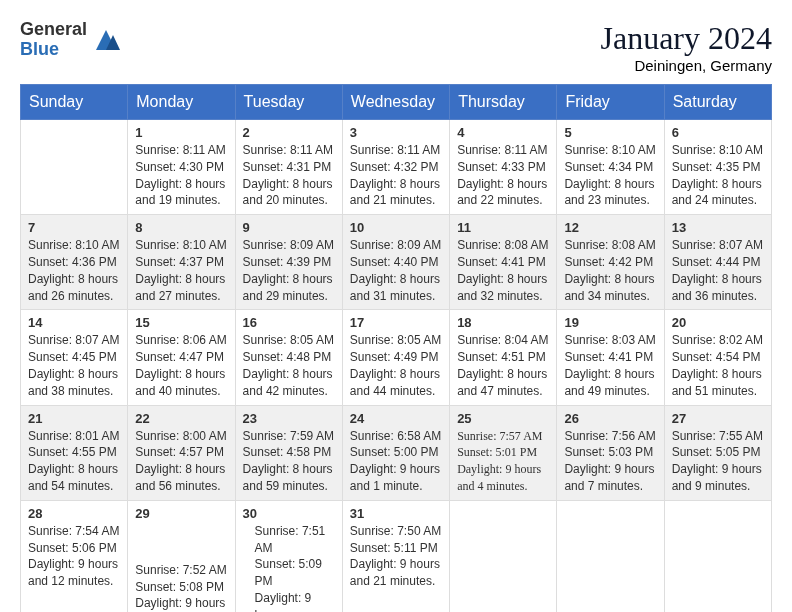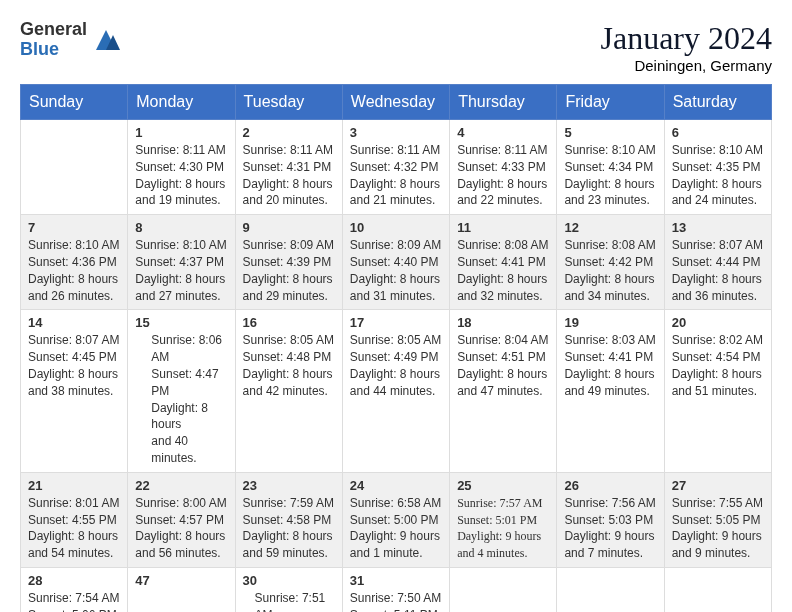--- a/index.html
+++ b/index.html
@@ -232,21 +232,21 @@
       <tr class="row-odd">
         <td>
           <span class="day-num">14</span>
           <div class="day-info" style="white-space: pre-line;">Sunrise: 8:07 AM
 Sunset: 4:45 PM
 Daylight: 8 hours
 and 38 minutes.</div>
         </td>
         <td>
           <span class="day-num">15</span>
-          <div class="day-info" style="white-space: pre-line; margin-left: 16px;">Sunrise: 8:06 AM
+          <div class="day-info" style="white-space: pre-line;">Sunrise: 8:06 AM
 Sunset: 4:47 PM
 Daylight: 8 hours
 and 40 minutes.</div>
         </td>
         <td>
           <span class="day-num">16</span>
           <div class="day-info" style="white-space: pre-line;">Sunrise: 8:05 AM
 Sunset: 4:48 PM
 Daylight: 8 hours
 and 42 minutes.</div>
@@ -333,21 +333,21 @@
       </tr>
       <tr class="row-odd">
         <td>
           <span class="day-num">28</span>
           <div class="day-info" style="white-space: pre-line;">Sunrise: 7:54 AM
 Sunset: 5:06 PM
 Daylight: 9 hours
 and 12 minutes.</div>
         </td>
         <td>
-          <span class="day-num">47</span>
+          <span class="day-num">29</span>
           <div class="day-info" style="white-space: pre-line; margin-top: 41px;">Sunrise: 7:52 AM
 Sunset: 5:08 PM
 Daylight: 9 hours
 and 15 minutes.</div>
         </td>
         <td>
           <span class="day-num">30</span>
           <div class="day-info" style="white-space: pre-line; margin-left: 12px;">Sunrise: 7:51 AM
 Sunset: 5:09 PM
 Daylight: 9 hours

